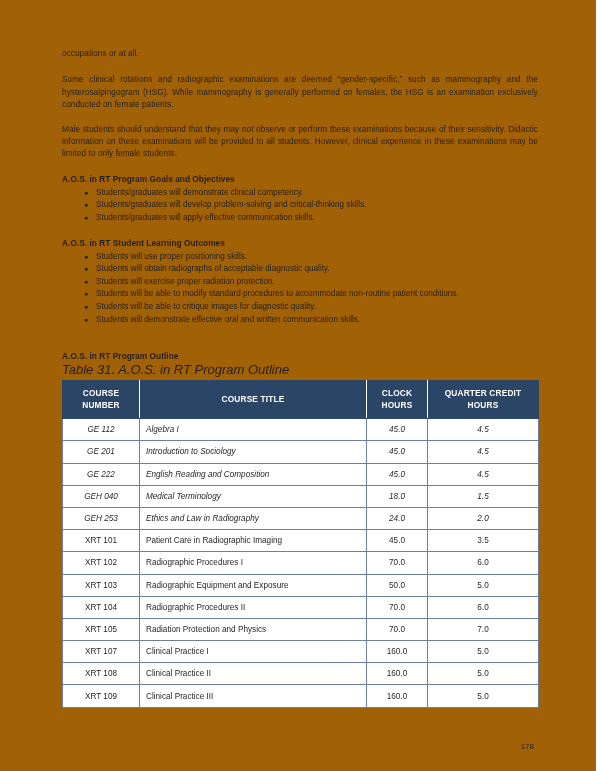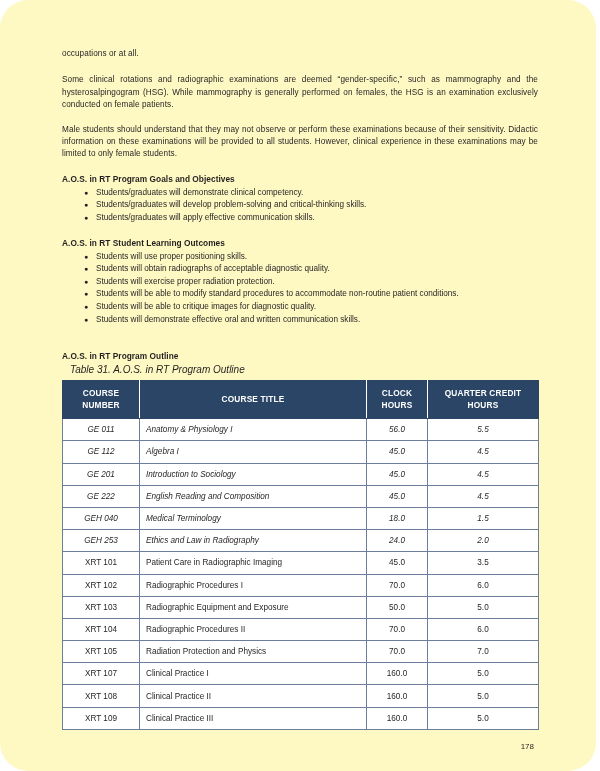--- a/index.html
+++ b/index.html
@@ -8,24 +8,23 @@
     background: #ffffff;
   }
   body {
     font-family: "Liberation Sans", sans-serif;
     color: #231f20;
   }
   .page {
     position: relative;
     width: 596px;
     height: 771px;
-    background: #fef9c3;
+    background: #a16207;
     overflow: hidden;
     box-sizing: border-box;
-    border-radius: 28px;
   }
   .content {
     position: absolute;
     left: 62px;
     top: 48px;
     width: 476px;
   }
   p.para {
     margin: 0 0 12px 0;
     font-size: 8.2px;
@@ -60,22 +59,22 @@
     position: absolute;
     left: 22px;
     top: 0;
     font-size: 7px;
     line-height: 12.6px;
   }
   .section-gap {
     height: 6px;
   }
   .table-caption {
-    margin: 0 0 4px 8px;
-    font-size: 10px;
+    margin: 0 0 4px 0;
+    font-size: 13px;
     font-style: italic;
     line-height: 12px;
   }
   table.outline {
     border-collapse: collapse;
     width: 476px;
     table-layout: fixed;
     border: 1px solid #2a4565;
   }
   table.outline thead th {
@@ -210,26 +209,20 @@
             <div>HOURS</div>
           </th>
           <th>
             <div>QUARTER CREDIT</div>
             <div>HOURS</div>
           </th>
         </tr>
       </thead>
       <tbody>
         <tr class="italic">
-          <td class="c-num">GE 011</td>
-          <td class="c-title">Anatomy &amp; Physiology I</td>
-          <td class="c-clock">56.0</td>
-          <td class="c-credit">5.5</td>
-        </tr>
-        <tr class="italic">
           <td class="c-num">GE 112</td>
           <td class="c-title">Algebra I</td>
           <td class="c-clock">45.0</td>
           <td class="c-credit">4.5</td>
         </tr>
         <tr class="italic">
           <td class="c-num">GE 201</td>
           <td class="c-title">Introduction to Sociology</td>
           <td class="c-clock">45.0</td>
           <td class="c-credit">4.5</td>

